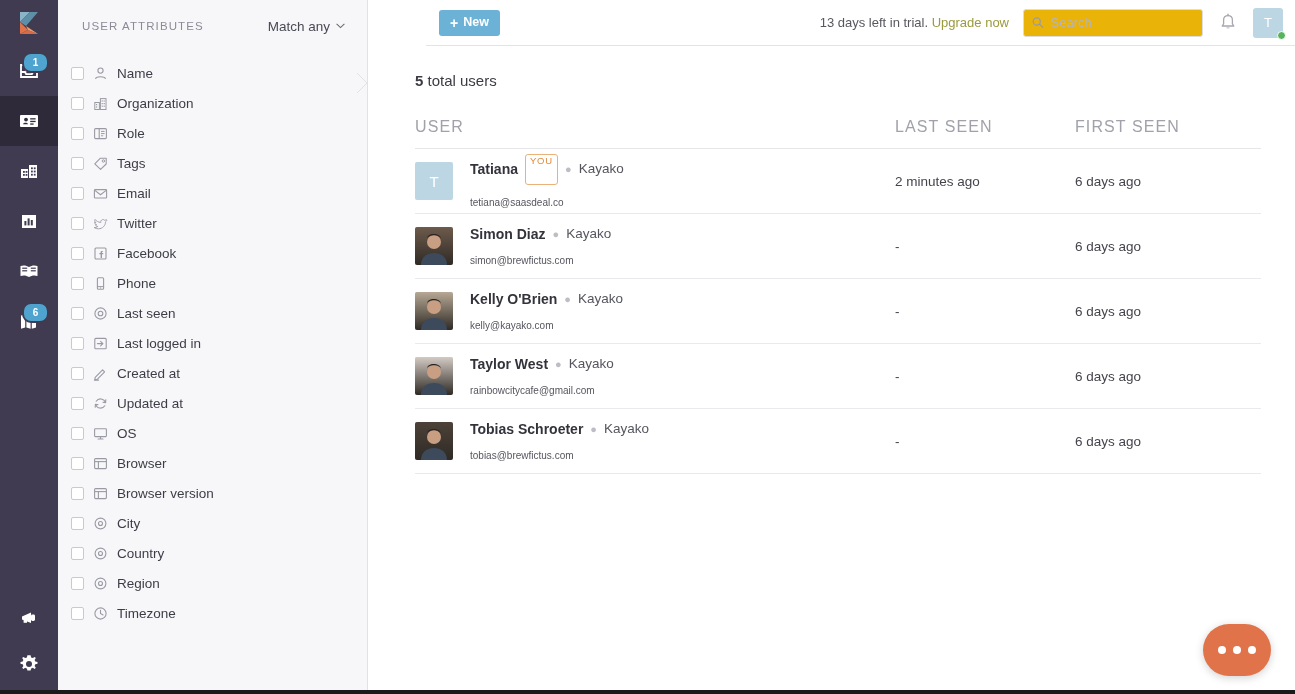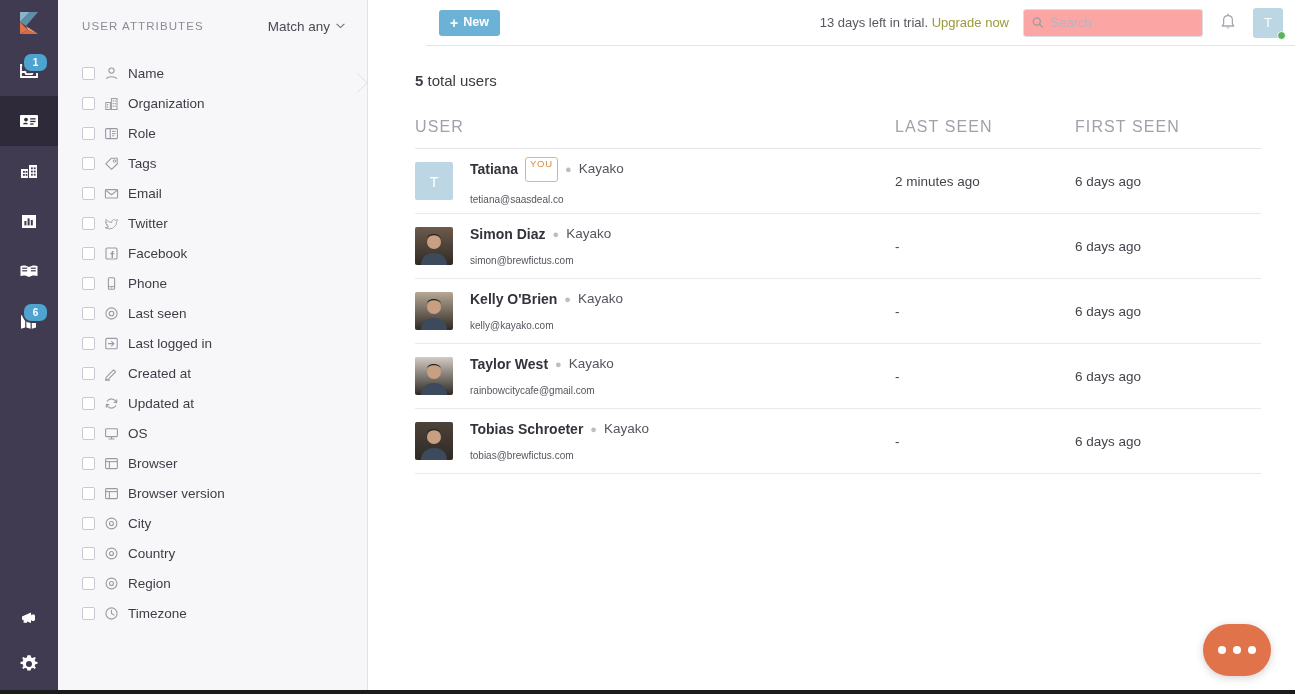--- a/index.html
+++ b/index.html
@@ -97,21 +97,21 @@
   .chev { display:block; }
   .attr-list {
     flex: 1 1 auto;
     overflow: hidden;
     padding-top: 6px;
   }
   .attr-row {
     height: 30px;
     display: flex;
     align-items: center;
-    padding-left: 24px;
+    padding-left: 13px;
     gap: 9px;
     cursor: pointer;
   }
   .attr-cb {
     width: 13px; height: 13px;
     border: 1px solid #c9c9d1;
     border-radius: 2px;
     background: #fff;
     flex: 0 0 13px;
   }
@@ -193,21 +193,21 @@
     cursor: pointer;
   }
   .searchbox {
     width: 180px; height: 28px;
     border: 1px solid #dcdce1;
     border-radius: 3px;
     display: flex;
     align-items: center;
     padding: 0 8px;
     gap: 7px;
-    background: #fca5a5;
+    background: #eab308;
   }
   .searchbox input {
     border: none; outline: none;
     font-size: 13px;
     color: #55555e;
     width: 100%;
     background: transparent;
     font-family: "Liberation Sans", sans-serif;
   }
   .searchbox input::placeholder { color: #b5b5bd; }
@@ -307,21 +307,21 @@
     font-weight: bold;
     color: #33333c;
     white-space: nowrap;
   }
   .you-badge {
     font-size: 9.5px;
     letter-spacing: 0.8px;
     color: #e08a3c;
     border: 1px solid #eab27a;
     border-radius: 3px;
-    padding: 1px 4px 13px;
+    padding: 1px 4px 19px;
     line-height: 1;
     font-weight: normal;
   }
   .sep-dot { color: #bdbdc5; font-size: 11px; }
   .org {
     font-size: 13.5px;
     color: #55555e;
     white-space: nowrap;
   }
   .uemail {

